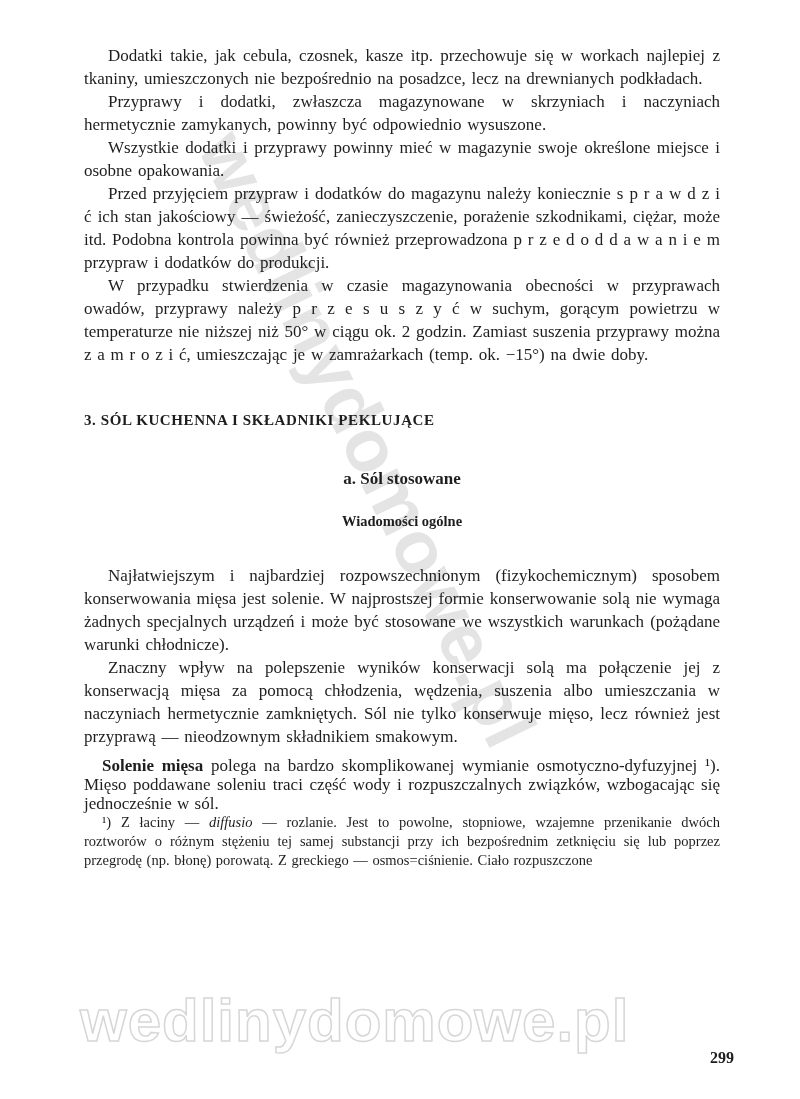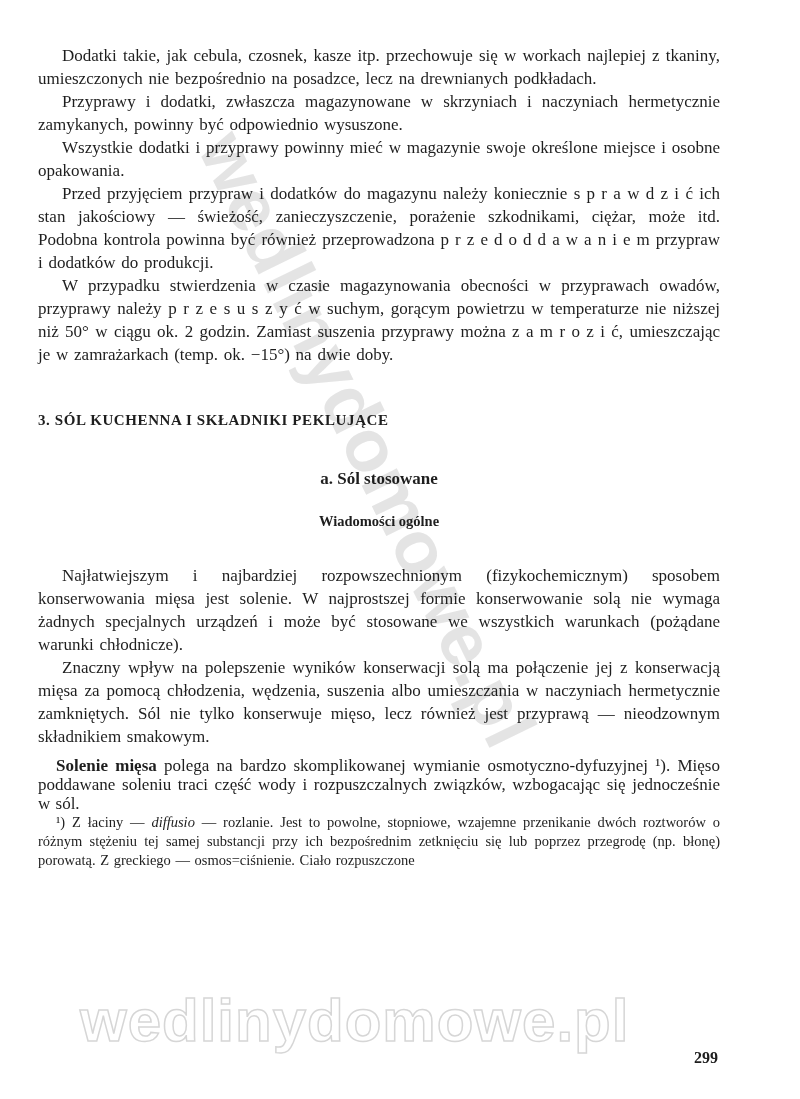--- a/index.html
+++ b/index.html
@@ -9,21 +9,21 @@
     width: 800px;
     height: 1099px;
     background: #ffffff;
     overflow: hidden;
     font-family: "Liberation Serif", serif;
     color: #1e1e1e;
   }
   .content {
     position: relative;
     z-index: 1;
-    padding: 44px 80px 0 38px;
+    padding: 44px 80px 0 84px;
   }
   .body-p {
     font-size: 17px;
     line-height: 23px;
     text-align: justify;
     text-indent: 24px;
     word-spacing: 1.5px;
   }
   .section-heading {
     font-size: 15px;
@@ -56,21 +56,21 @@
   .footnote {
     font-size: 14.5px;
     line-height: 19px;
     text-align: justify;
     text-indent: 18px;
     word-spacing: 1px;
   }
   .footnote .it { font-style: italic; }
   .page-number {
     position: absolute;
-    right: 82px;
+    right: 66px;
     bottom: 32px;
     font-size: 16px;
     font-weight: bold;
     z-index: 3;
   }
   .watermark-diagonal {
     position: absolute;
     left: 258px;
     top: 118px;
     z-index: 0;

